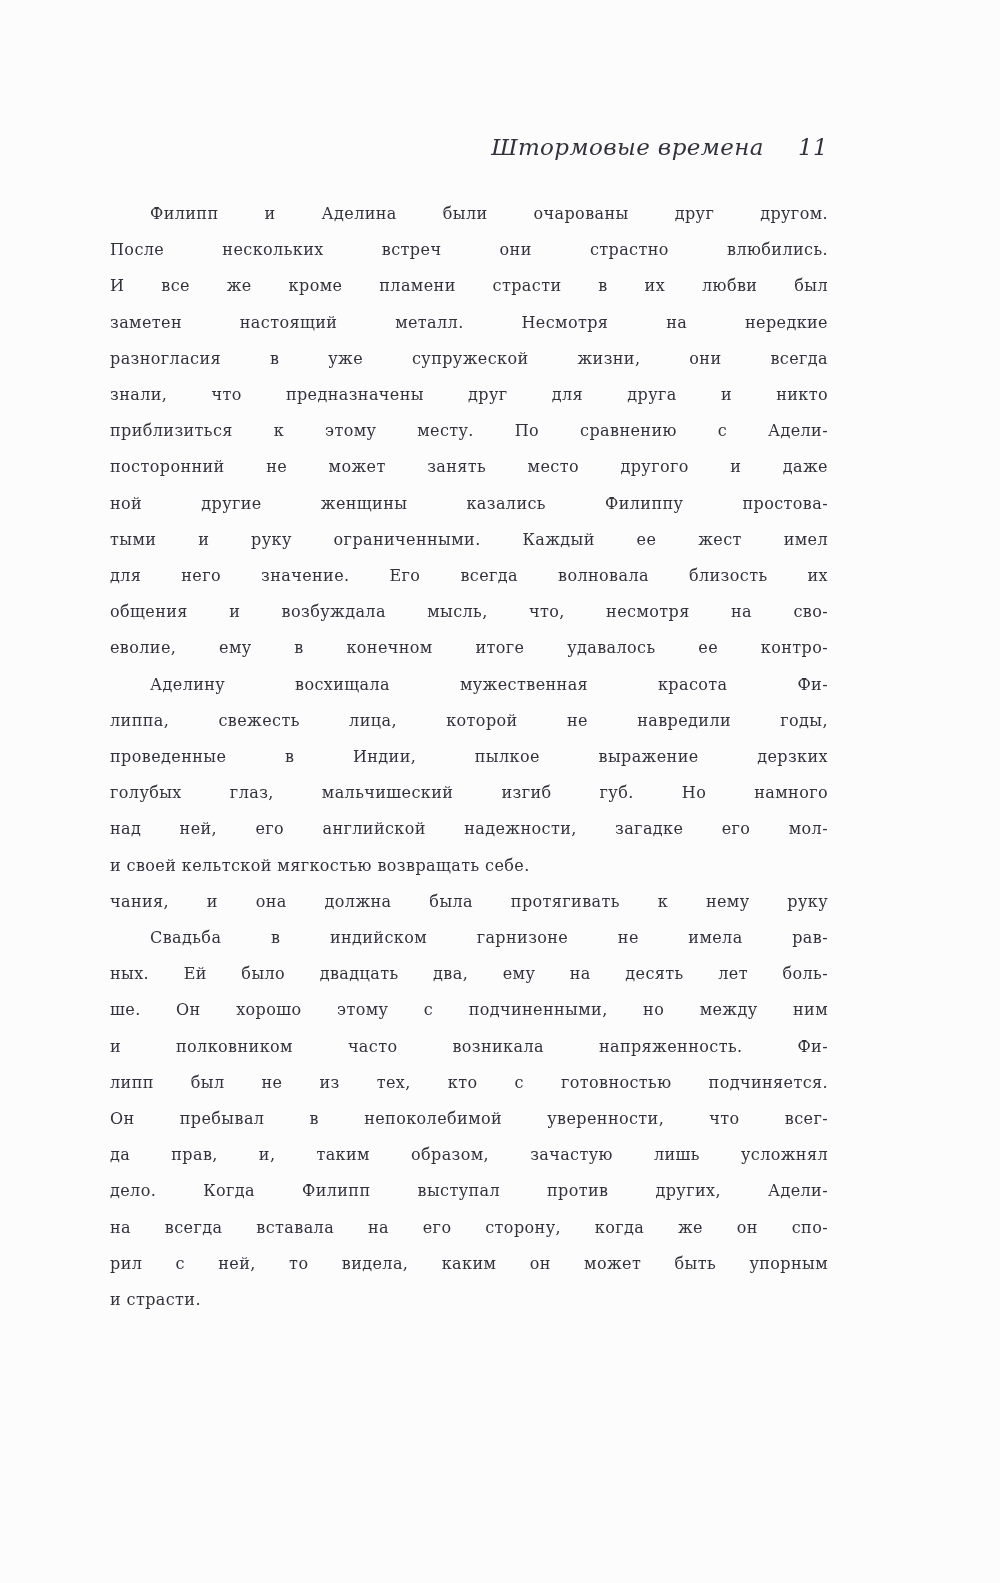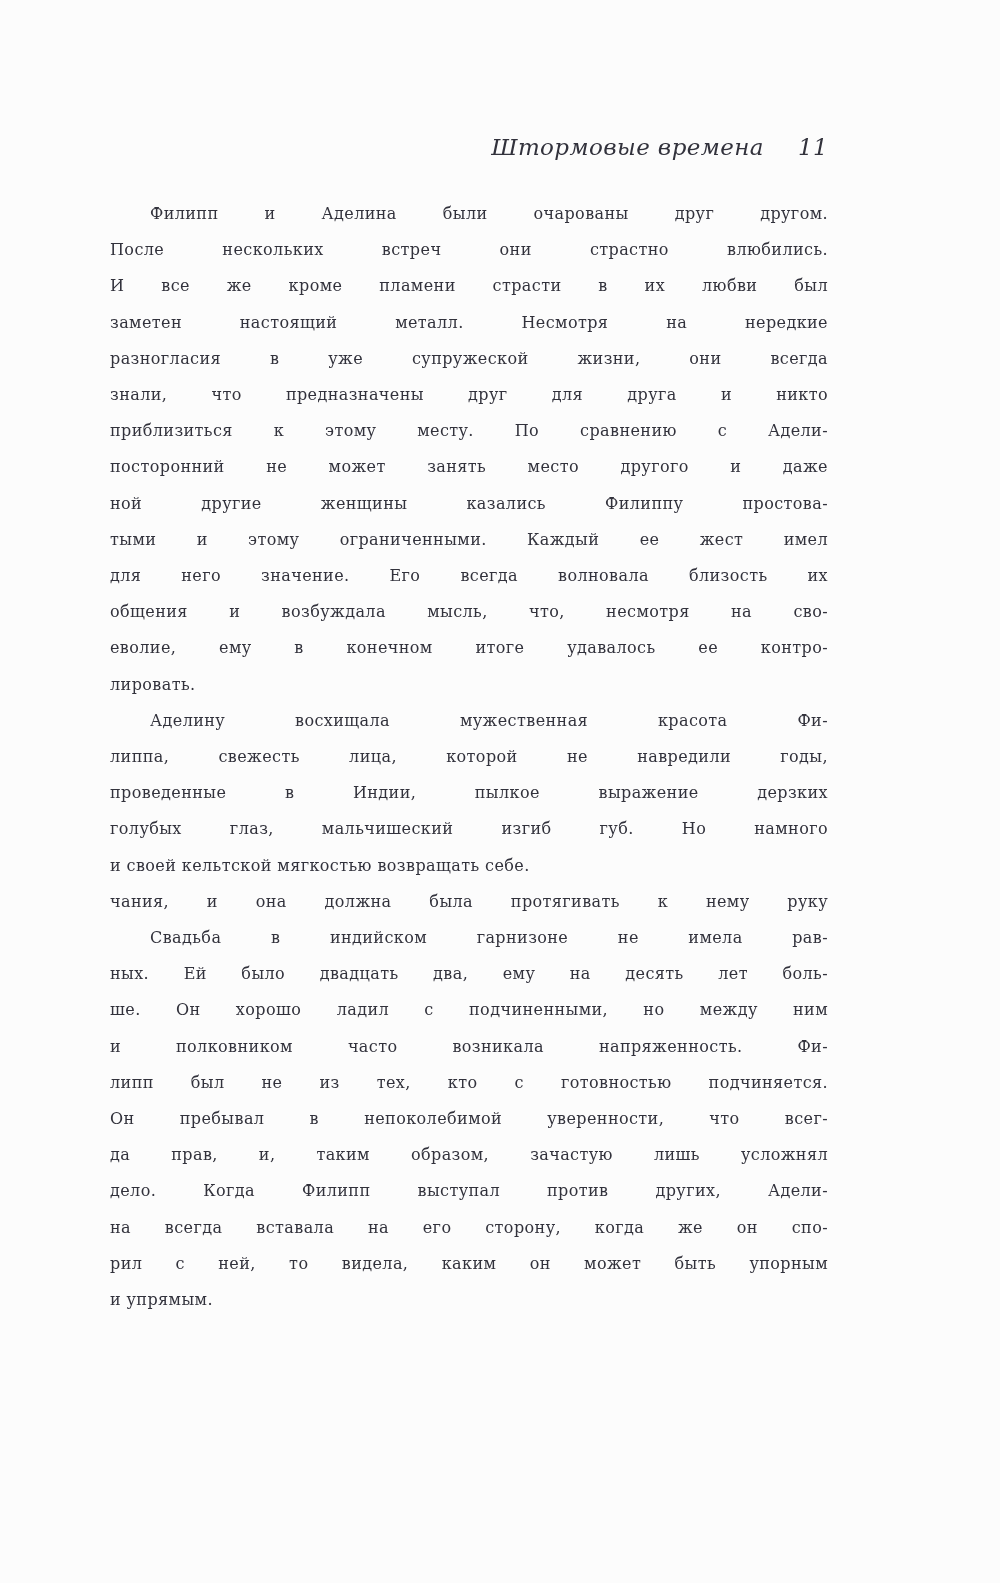--- a/index.html
+++ b/index.html
@@ -65,36 +65,36 @@
   <div class="text-block" id="text-block">
       <div class="line indent">Филипп и Аделина были очарованы друг другом.</div>
       <div class="line">После нескольких встреч они страстно влюбились.</div>
       <div class="line">И все же кроме пламени страсти в их любви был</div>
       <div class="line">заметен настоящий металл. Несмотря на нередкие</div>
       <div class="line">разногласия в уже супружеской жизни, они всегда</div>
       <div class="line">знали, что предназначены друг для друга и никто</div>
       <div class="line">приблизиться к этому месту. По сравнению с Адели-</div>
       <div class="line">посторонний не может занять место другого и даже</div>
       <div class="line">ной другие женщины казались Филиппу простова-</div>
-      <div class="line">тыми и этому ограниченными. Каждый ее жест имел</div>
+      <div class="line">тыми и руку ограниченными. Каждый ее жест имел</div>
       <div class="line">для него значение. Его всегда волновала близость их</div>
       <div class="line">общения и возбуждала мысль, что, несмотря на сво-</div>
       <div class="line">еволие, ему в конечном итоге удавалось ее контро-</div>
-      <div class="line last">лировать.</div>
       <div class="line indent">Аделину восхищала мужественная красота Фи-</div>
       <div class="line">липпа, свежесть лица, которой не навредили годы,</div>
       <div class="line">проведенные в Индии, пылкое выражение дерзких</div>
       <div class="line">голубых глаз, мальчишеский изгиб губ. Но намного</div>
+      <div class="line">над ней, его английской надежности, загадке его мол-</div>
       <div class="line last">и своей кельтской мягкостью возвращать себе.</div>
       <div class="line">чания, и она должна была протягивать к нему руку</div>
       <div class="line indent">Свадьба в индийском гарнизоне не имела рав-</div>
       <div class="line">ных. Ей было двадцать два, ему на десять лет боль-</div>
-      <div class="line">ше. Он хорошо ладил с подчиненными, но между ним</div>
+      <div class="line">ше. Он хорошо этому с подчиненными, но между ним</div>
       <div class="line">и полковником часто возникала напряженность. Фи-</div>
       <div class="line">липп был не из тех, кто с готовностью подчиняется.</div>
       <div class="line">Он пребывал в непоколебимой уверенности, что всег-</div>
       <div class="line">да прав, и, таким образом, зачастую лишь усложнял</div>
       <div class="line">дело. Когда Филипп выступал против других, Адели-</div>
       <div class="line">на всегда вставала на его сторону, когда же он спо-</div>
       <div class="line">рил с ней, то видела, каким он может быть упорным</div>
-      <div class="line last">и упрямым.</div>
+      <div class="line last">и страсти.</div>
     </div>
 </div>
 
 </body></html>

